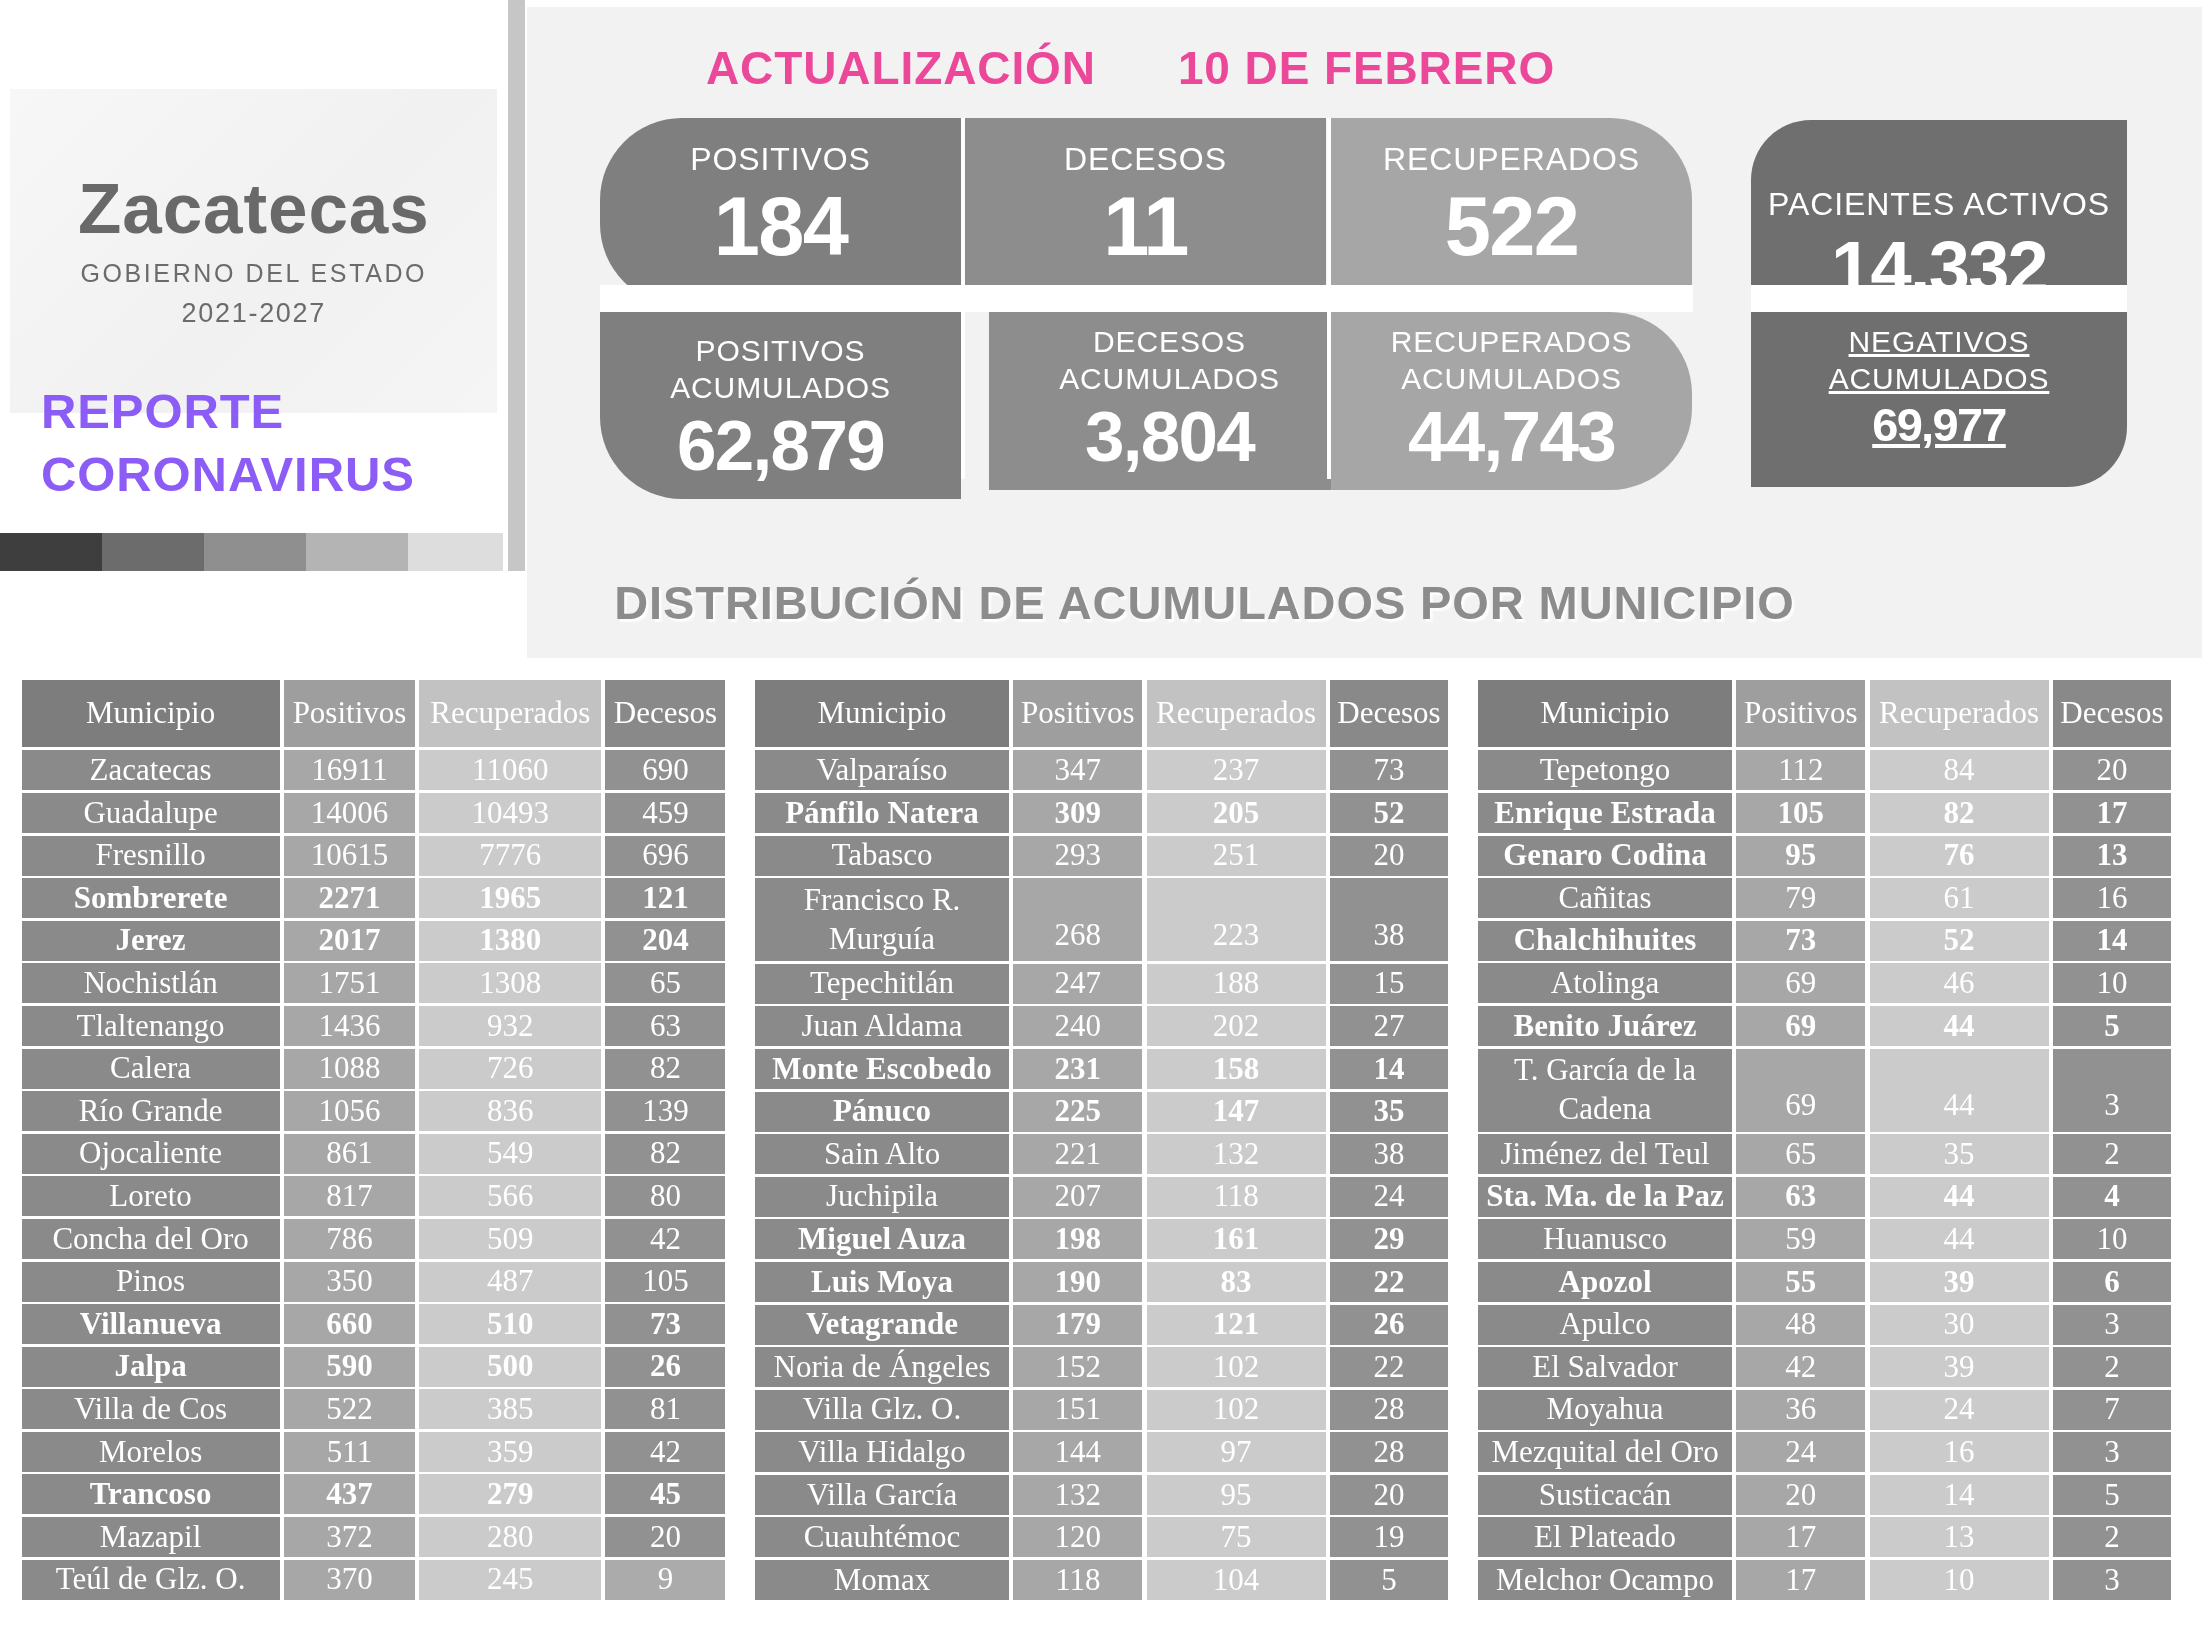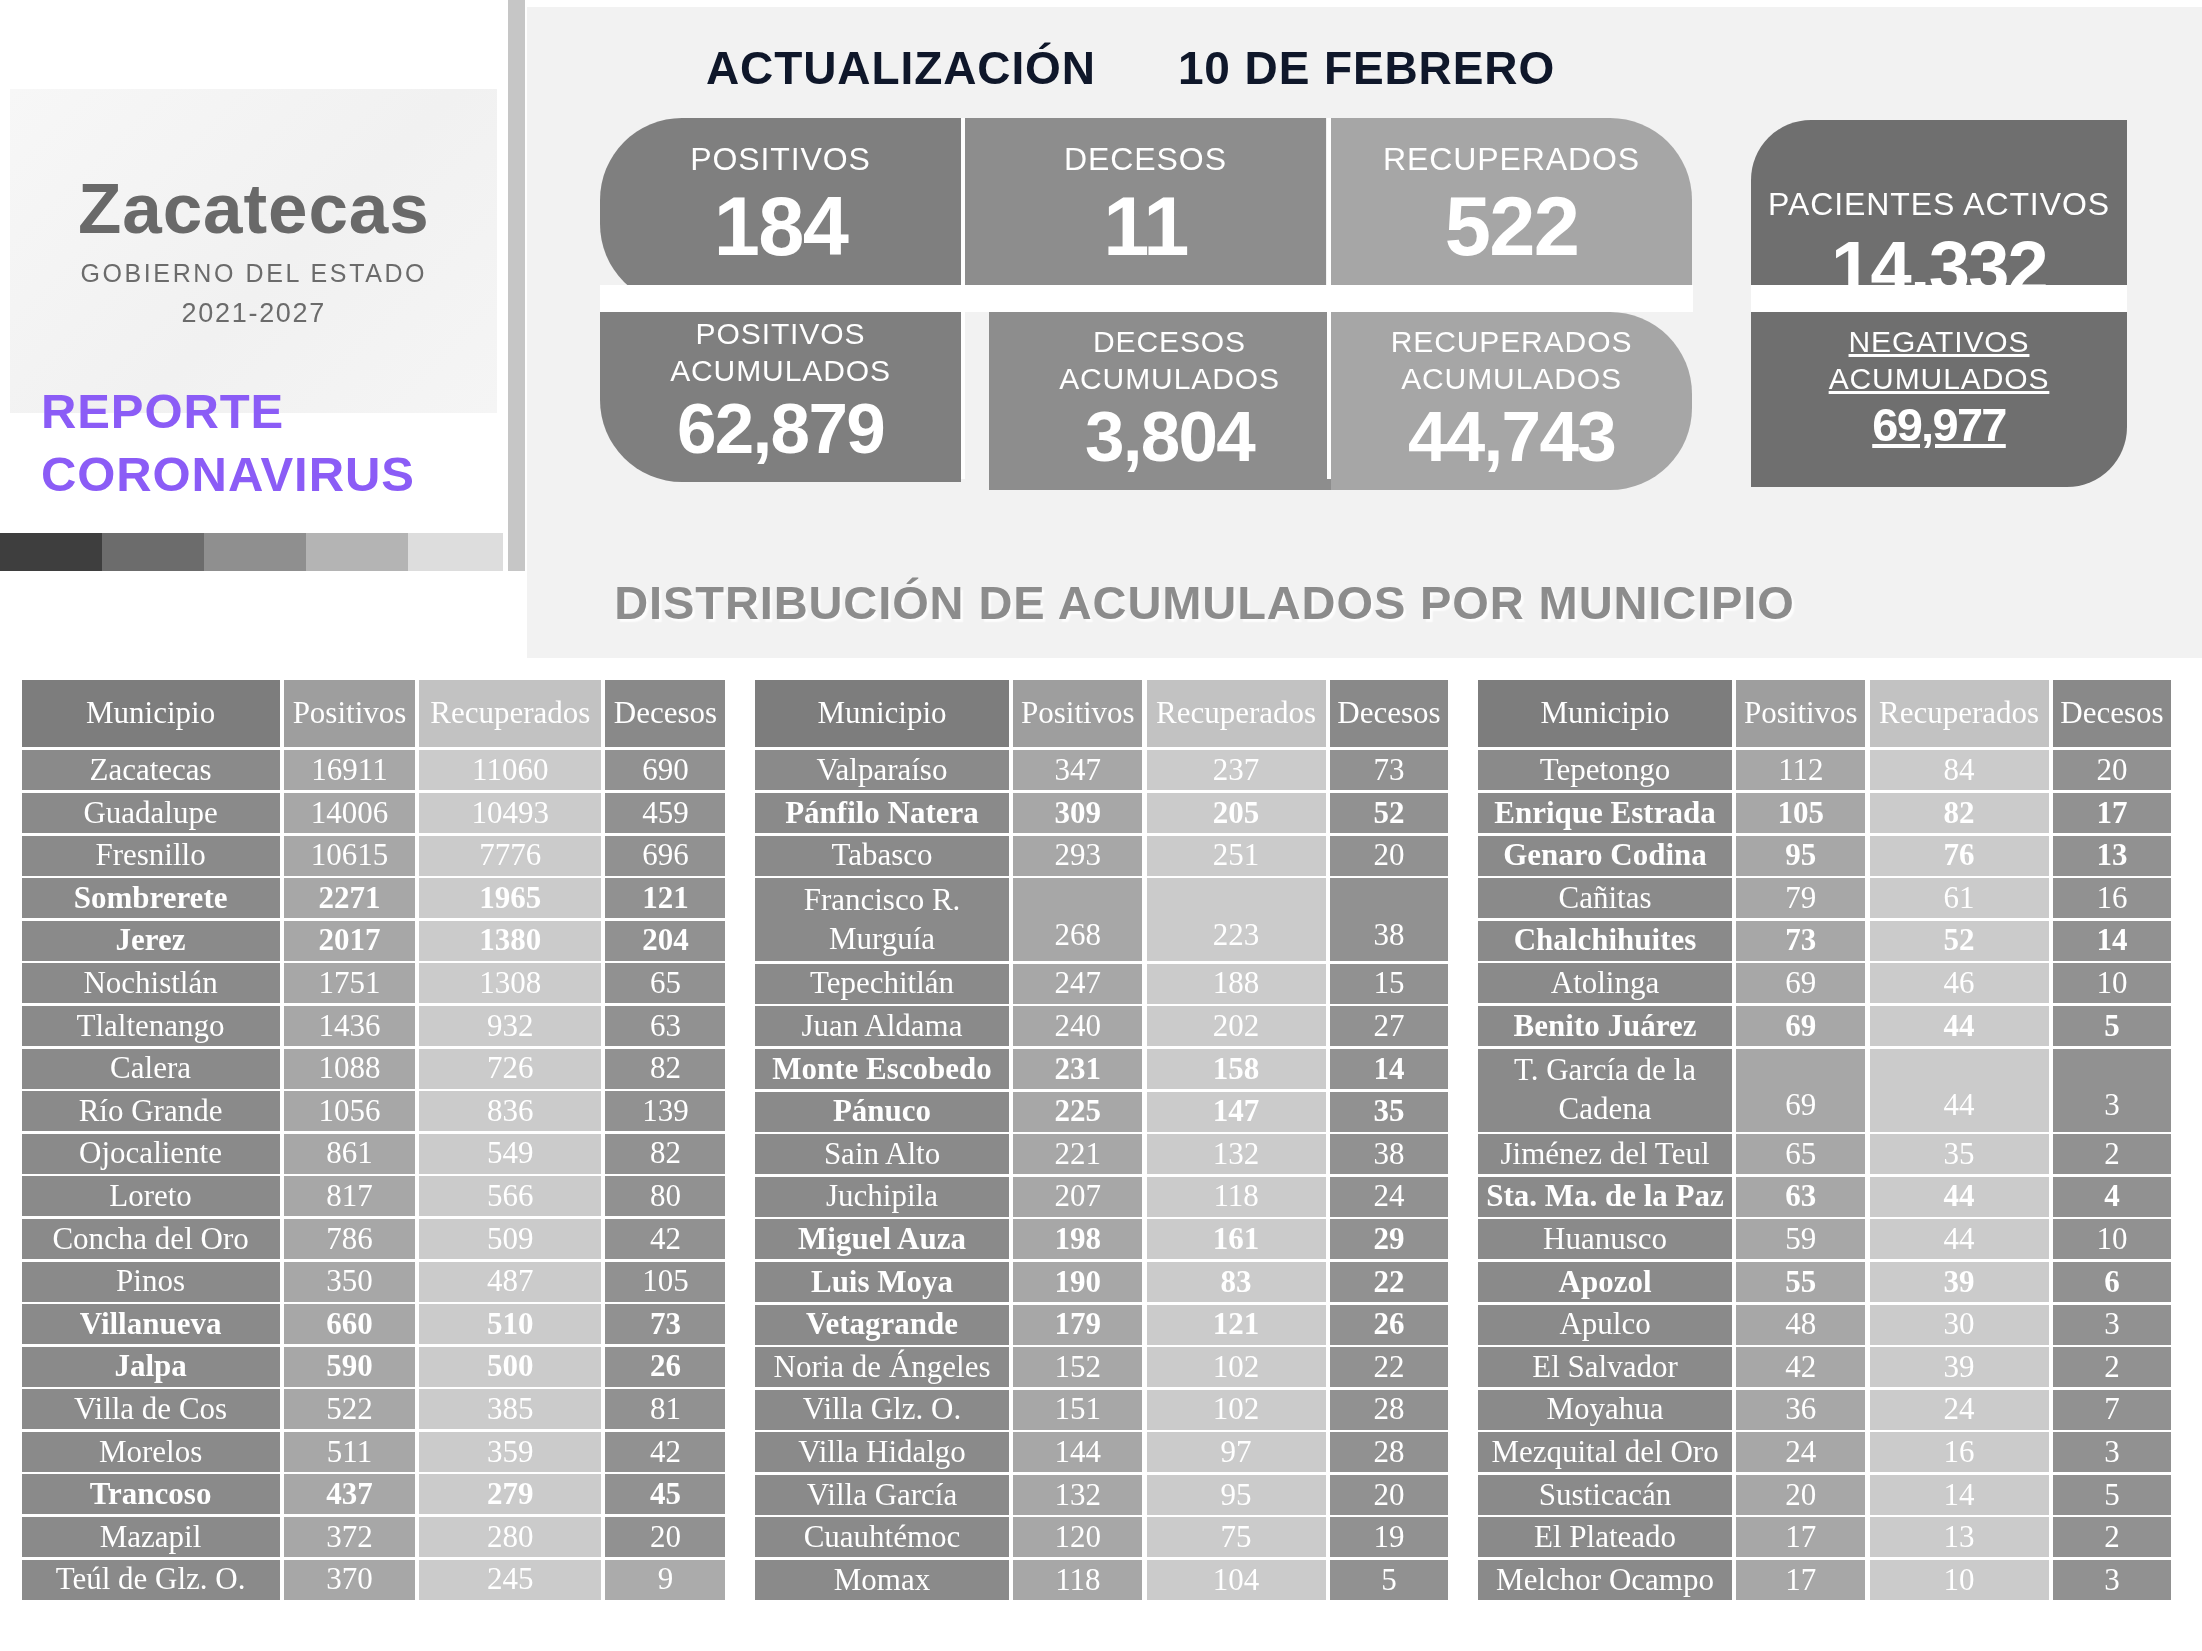--- a/index.html
+++ b/index.html
@@ -17,33 +17,33 @@
   .logo-sub{font-size:25px;color:#6b6b6b;letter-spacing:2.6px;margin-top:15.5px;}
   .logo-years{font-size:27px;color:#6b6b6b;letter-spacing:1.7px;margin-top:10.3px;}
   .report-title{position:absolute;left:41px;top:380px;font-size:49px;font-weight:800;
                 color:#8b5cf6;line-height:1.28;letter-spacing:0.9px;}
   .strip{position:absolute;left:0;top:533px;height:38px;display:flex;}
   .strip span{display:block;height:100%;}
   .vbar{position:absolute;left:508px;top:0;width:17px;height:571px;background:#c6c6c6;}
 
   
   .update-row{position:absolute;left:706px;top:41px;display:flex;gap:82px;
-              font-size:46px;font-weight:700;color:#0f172a;letter-spacing:0.9px;}
+              font-size:46px;font-weight:700;color:#ec4899;letter-spacing:0.9px;}
 
   
   .card{position:absolute;display:flex;flex-direction:column;align-items:center;color:#ffffff;text-align:center;}
   .card .lbl{font-size:32px;letter-spacing:0.9px;line-height:1.22;}
   .card .val{font-weight:700;letter-spacing:-1.7px;line-height:1;}
   .tone-a{background:var(--tone-a);} .tone-b{background:var(--tone-b);}
   .tone-c{background:var(--tone-c);} .tone-d{background:var(--tone-d);}
   .r1c0{left:600px;top:118px;width:361px;height:166px;border-radius:82px 0 0 82px;padding-top:22.4px;}
   .r1c1{left:965px;top:118px;width:361px;height:166px;padding-top:22.4px;}
   .r1c2{left:1331px;top:118px;width:361px;height:166px;border-radius:0 82px 0 0;padding-top:22.4px;}
   .r1c0 .val,.r1c1 .val,.r1c2 .val{font-size:83px;margin-top:5.2px;}
-  .r2c0{left:600px;top:312px;width:361px;height:166px;border-radius:0 0 0 82px;padding-top:4px;}
+  .r2c0{left:600px;top:312px;width:361px;height:166px;border-radius:0 0 0 82px;padding-top:21px;}
   .r2c1{left:989px;top:312px;width:361px;height:166px;padding-top:12px;}
   .r2c2{left:1331px;top:312px;width:361px;height:166px;border-radius:0 82px 82px 0;padding-top:12px;}
   .r2c0 .lbl,.r2c1 .lbl,.r2c2 .lbl,.cardneg .lbl{font-size:30px;max-width:293px;}
   .r2c0 .val,.r2c1 .val,.r2c2 .val{font-size:71px;margin-top:3.4px;}
   .cardact{left:1751px;top:120px;width:376px;height:163px;border-radius:60px 0 0 0;padding-top:22.4px;justify-content:flex-end;}
   .cardact .val{font-size:74px;margin-top:6.9px;}
   .cardneg{left:1751px;top:312px;width:376px;height:163px;border-radius:0 0 60px 0;padding-top:12px;text-decoration:underline;}
   .cardneg .val{font-size:47px;margin-top:3.4px;}
   .sep{position:absolute;background:#ffffff;}
   .sep-h1{left:600px;top:285px;width:1093px;height:27px;}

